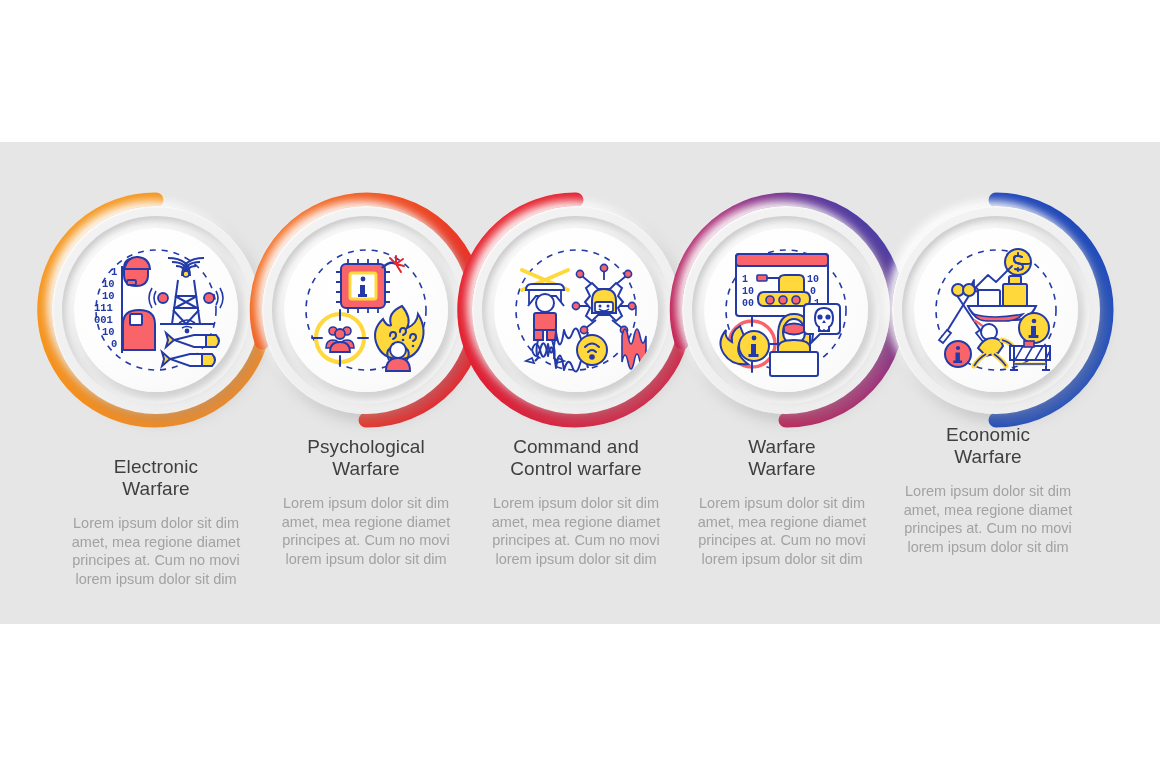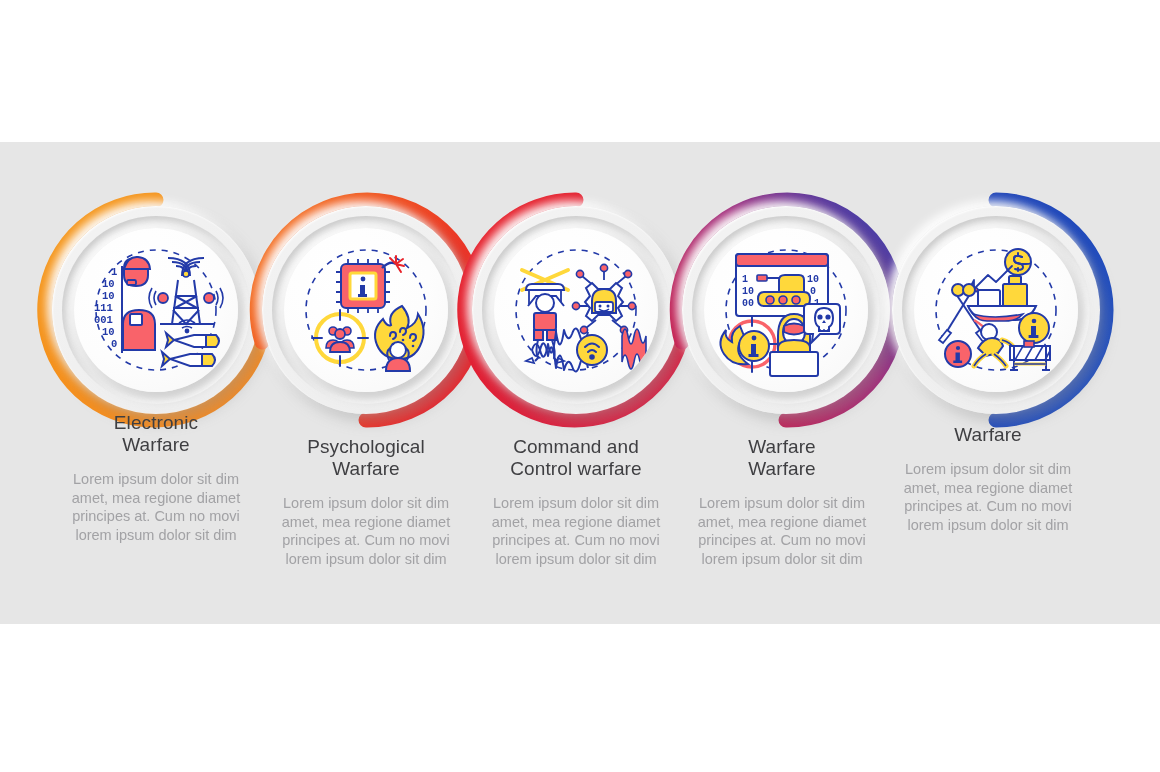--- a/index.html
+++ b/index.html
@@ -493,21 +493,21 @@
               <path d="M96 142 l8 0 M128 142 l8 0" stroke="#233aa8" stroke-width="2"></path>
               <rect x="110" y="113" width="10" height="6" fill="#f9636a" stroke="#233aa8" stroke-width="1.6"></rect>
             </g>
           </svg>
         </div>
       </div>
     </div>
 
   </div>
 
-  <div class="caption" style="left:62px; top:412px; width:188px;">
+  <div class="caption" style="left:62px; top:456px; width:188px;">
     <div class="title">
       <div>Electronic</div>
       <div>Warfare</div>
     </div>
     <div class="desc">Lorem ipsum dolor sit dim amet, mea regione diamet principes at. Cum no movi lorem ipsum dolor sit dim</div>
   </div>
 
   <div class="caption" style="left:272px; top:436px; width:188px;">
     <div class="title">
       <div>Psychological</div>
@@ -527,18 +527,19 @@
   <div class="caption" style="left:688px; top:436px; width:188px;">
     <div class="title">
       <div>Warfare</div>
       <div>Warfare</div>
     </div>
     <div class="desc">Lorem ipsum dolor sit dim amet, mea regione diamet principes at. Cum no movi lorem ipsum dolor sit dim</div>
   </div>
 
   <div class="caption" style="left:894px; top:424px; width:188px;">
     <div class="title">
+      <div>Economic</div>
       <div>Warfare</div>
     </div>
     <div class="desc">Lorem ipsum dolor sit dim amet, mea regione diamet principes at. Cum no movi lorem ipsum dolor sit dim</div>
   </div>
 
 </div>
 
 </body></html>

